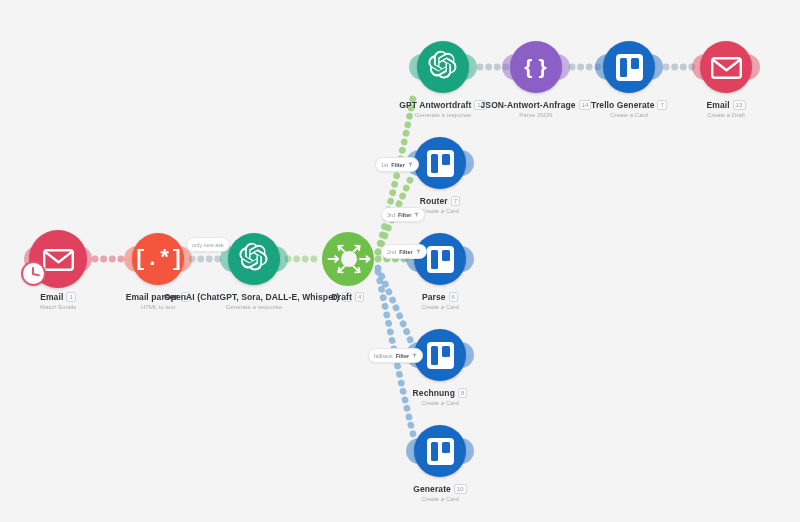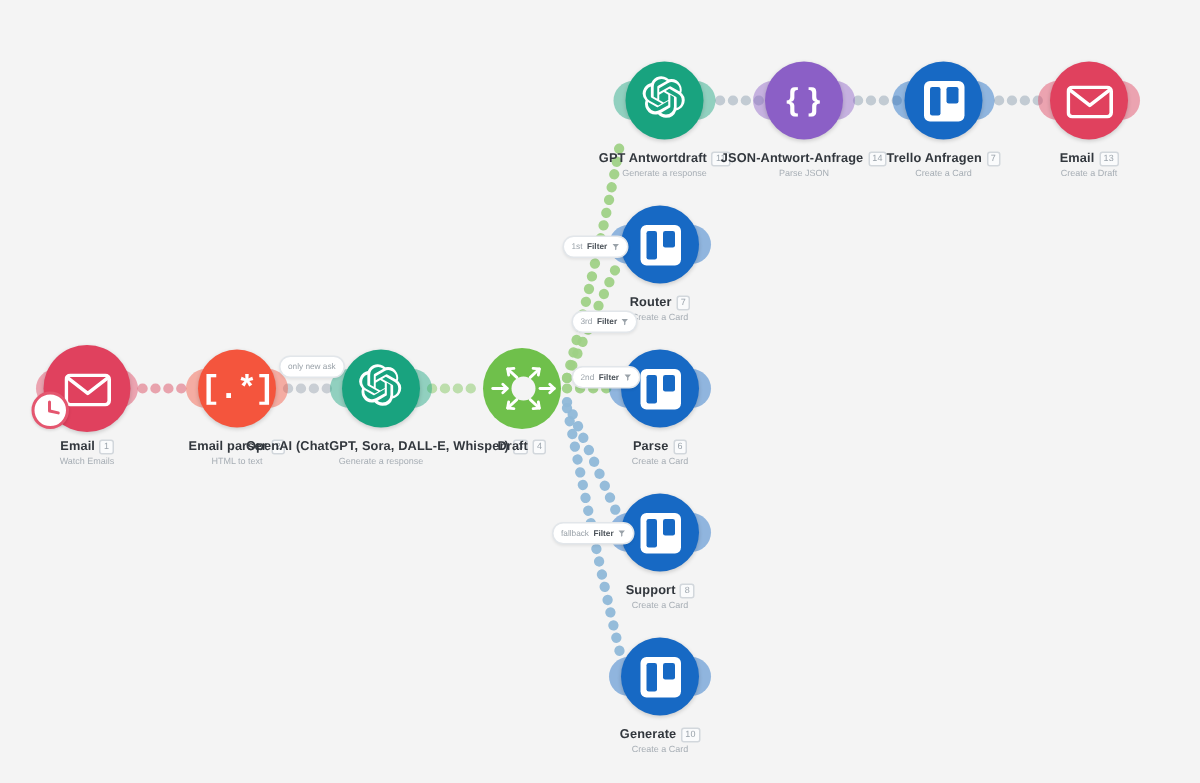--- a/index.html
+++ b/index.html
@@ -196,21 +196,21 @@
       <div class="node" style="left: 629px; top: 67px;">
         <span class="stub l" style="background: rgb(23, 105, 196);"></span>
         <span class="stub r" style="background: rgb(23, 105, 196);"></span>
         <div class="bubble mid" style="background: rgb(23, 105, 196); box-shadow: rgba(0, 0, 0, 0.18) 0px 1px 3px;">
           <span class="trello">
             <u class="a"></u>
             <u class="b"></u>
           </span>
         </div>
         <div class="labels">
-          <div class="ttl"><span>Trello Anfragen</span><span class="badge">7</span></div>
+          <div class="ttl"><span>Trello Generate</span><span class="badge">7</span></div>
           <div class="sub">Create a Card</div>
         </div>
       </div>
       <div class="node" style="left: 726px; top: 67px;">
         <span class="stub l" style="background: rgb(224, 65, 94);"></span>
         <span class="stub r" style="background: rgb(224, 65, 94);"></span>
         <div class="bubble mid" style="background: rgb(224, 65, 94); box-shadow: rgba(0, 0, 0, 0.18) 0px 1px 3px;">
           <span class="env"><svg width="31" height="22" viewBox="0 0 31 22">
               <rect x="1.2" y="1.2" width="28.6" height="19.6" rx="2.6" fill="none" stroke="#fff" stroke-width="2.4"></rect>
               <path d="M2.6 3.2 L15.5 13.2 L28.4 3.2" fill="none" stroke="#fff" stroke-width="2.4" stroke-linecap="round" stroke-linejoin="round"></path>
@@ -252,21 +252,21 @@
       <div class="node" style="left: 440px; top: 355px;">
         <span class="stub l" style="background: rgb(23, 105, 196);"></span>
         <span class="stub r" style="background: rgb(23, 105, 196);"></span>
         <div class="bubble mid" style="background: rgb(23, 105, 196); box-shadow: rgba(0, 0, 0, 0.18) 0px 1px 3px;">
           <span class="trello">
             <u class="a"></u>
             <u class="b"></u>
           </span>
         </div>
         <div class="labels">
-          <div class="ttl"><span>Support</span><span class="badge">8</span></div>
+          <div class="ttl"><span>Rechnung</span><span class="badge">8</span></div>
           <div class="sub">Create a Card</div>
         </div>
       </div>
       <div class="node" style="left: 440px; top: 451px;">
         <span class="stub l" style="background: rgb(23, 105, 196);"></span>
         <span class="stub r" style="background: rgb(23, 105, 196);"></span>
         <div class="bubble mid" style="background: rgb(23, 105, 196); box-shadow: rgba(0, 0, 0, 0.18) 0px 1px 3px;">
           <span class="trello">
             <u class="a"></u>
             <u class="b"></u>

